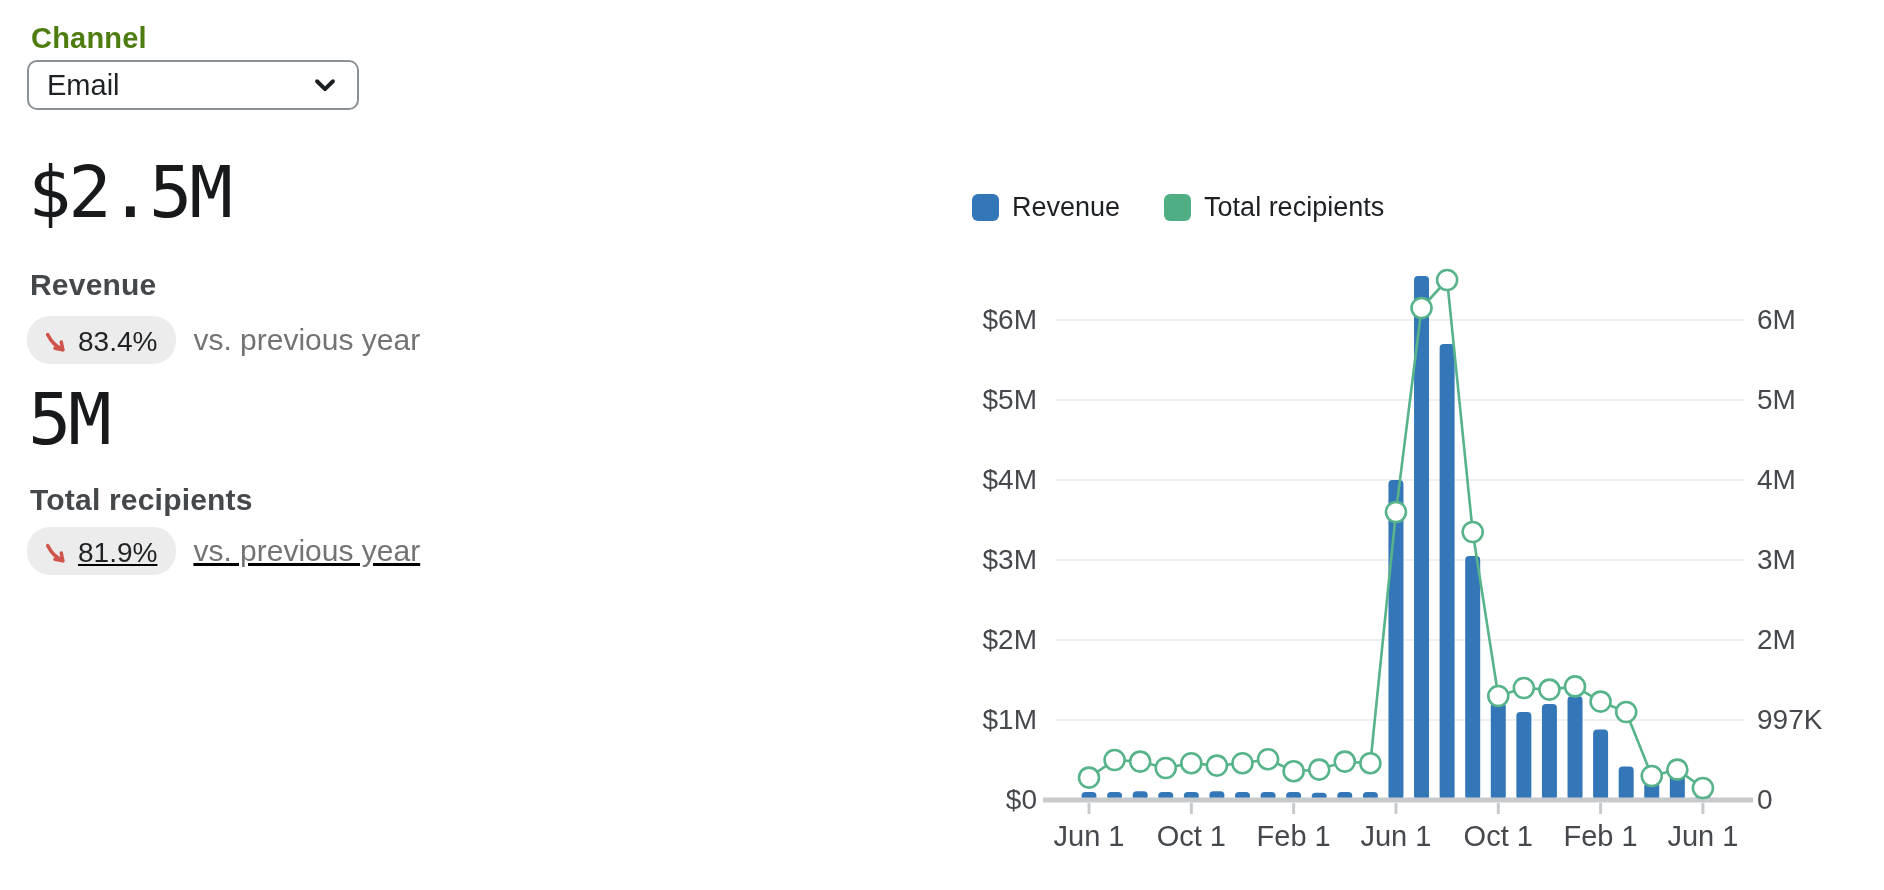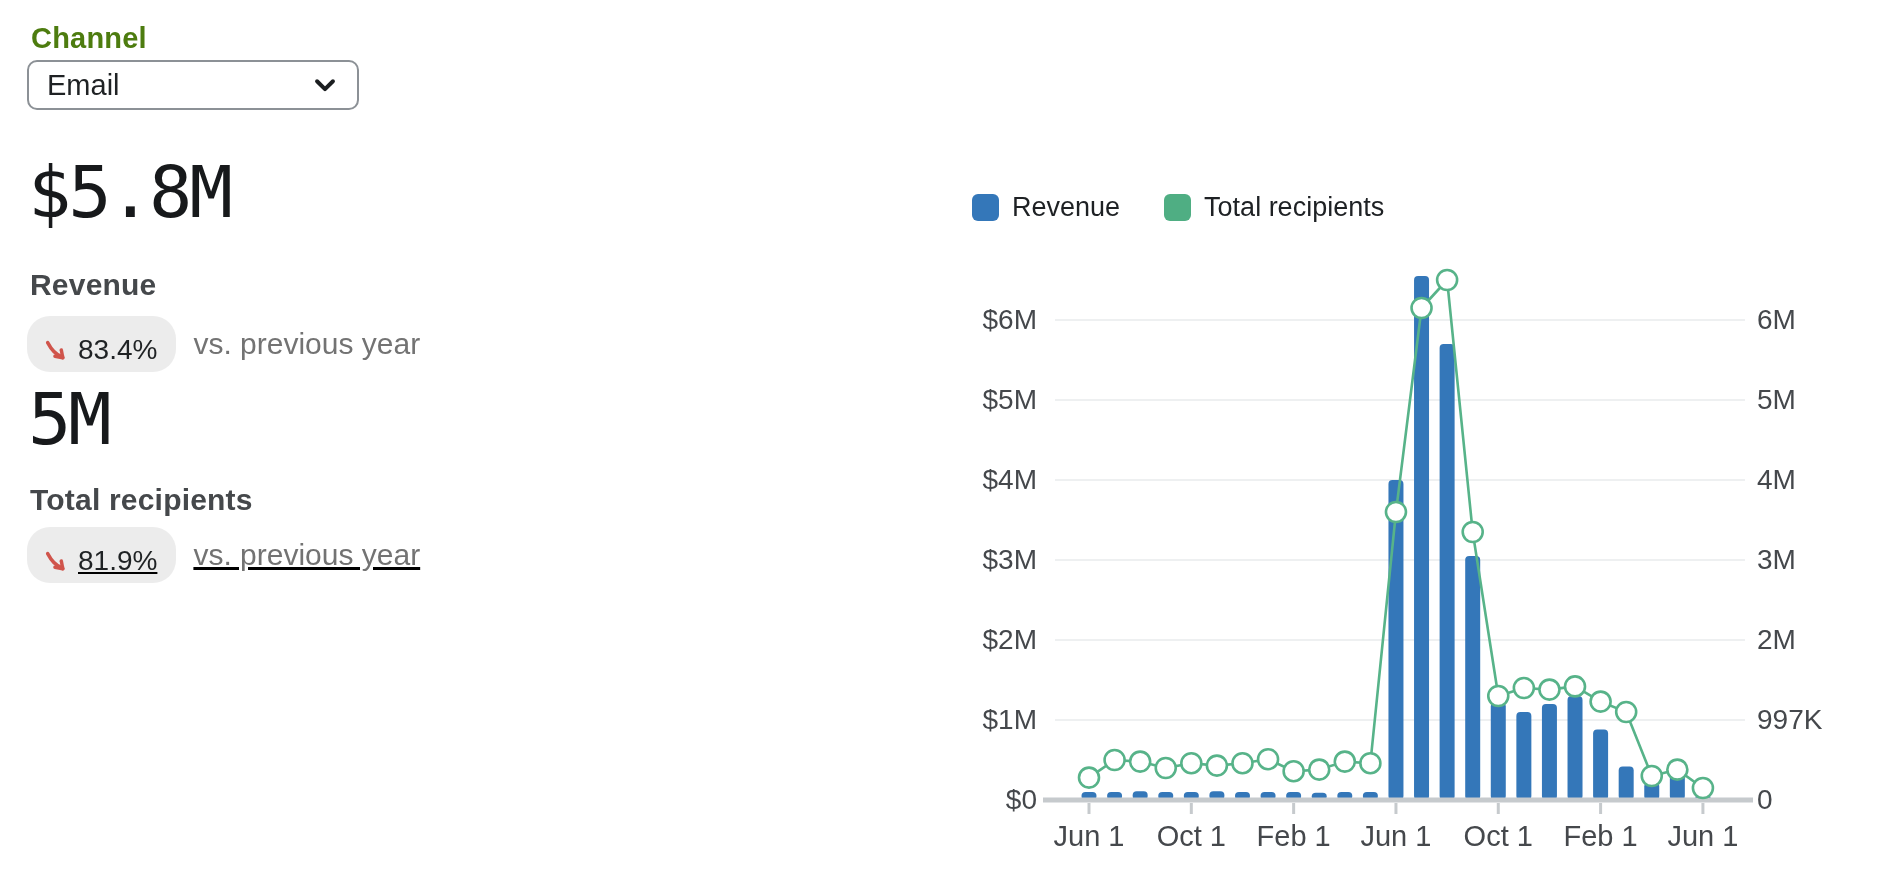--- a/index.html
+++ b/index.html
@@ -32,21 +32,21 @@
   }
   #kpi1-label{top:268px;}
   #kpi2-label{top:483px;}
   .badge-row{
     position:absolute;left:27px;display:flex;align-items:center;gap:17px;
   }
   #badge-row-1{top:316px;}
   #badge-row-2{top:527px;text-decoration:underline;}
   .pill{
     background:#ececec;border-radius:23px;height:44px;display:flex;align-items:center;
-    padding:12px 19px 0 15px;gap:9px;
+    padding:4px 19px 0 15px;gap:9px;
   }
   .pill .pct{font-size:28px;color:#1f2224;}
   .vs-text{font-size:30px;color:#737373;}
   
   .legend{
     position:absolute;left:972px;top:192px;display:flex;align-items:center;gap:44px;
   }
   .legend-item{display:flex;align-items:center;gap:13px;}
   .legend-swatch{width:27px;height:27px;border-radius:6px;}
   .legend-text{font-size:27px;color:#1e2124;}
@@ -59,21 +59,21 @@
 
 <div class="channel-select" role="combobox">
   <span class="value">Email</span>
   <span class="chev">
     <svg width="28" height="28" viewBox="0 0 24 24" fill="none">
       <path d="M5.2 8.8 L12 15.6 L18.8 8.8" stroke="#1b1e20" stroke-width="3.4" stroke-linecap="round" stroke-linejoin="round"></path>
     </svg>
   </span>
 </div>
 
-<div id="kpi1-value" class="kpi-value">$5.8M</div>
+<div id="kpi1-value" class="kpi-value">$2.5M</div>
 <div id="kpi1-label" class="kpi-label">Revenue</div>
 
 <div id="badge-row-1" class="badge-row">
   <span class="pill">
     <span style="display:flex;">
       <svg width="27" height="27" viewBox="0 0 20 20" fill="none">
         <path d="M4.2 4.2 Q 8.6 12.6 14.6 14.6" stroke="#d0544b" stroke-width="2.6" stroke-linecap="round" fill="none"></path>
         <path d="M15.4 15.4 L14.3 9.6" stroke="#d0544b" stroke-width="2.6" stroke-linecap="round"></path>
         <path d="M15.4 15.4 L9.6 14.3" stroke="#d0544b" stroke-width="2.6" stroke-linecap="round"></path>
       </svg>

